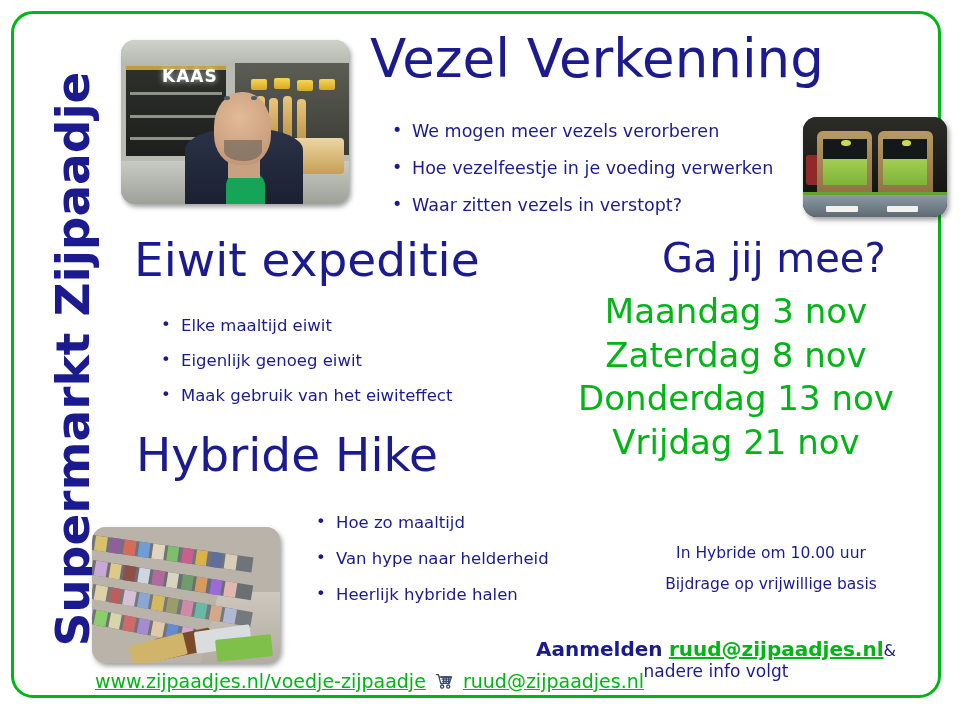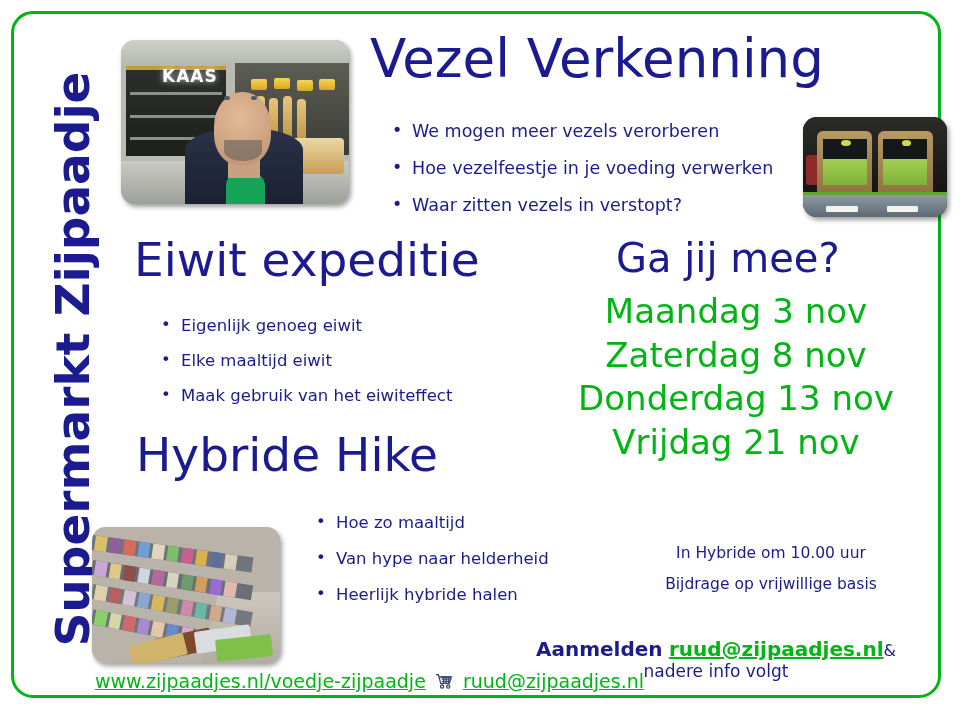--- a/index.html
+++ b/index.html
@@ -253,21 +253,21 @@
   #b-eiwit { left: 143px; top: 300px; font-size: 16.5px; }
   #b-eiwit li { margin-bottom: 16px; }
 
   
   #h-hybride { left: 136px; top: 431px; font-size: 47px; }
   #b-hybride { left: 298px; top: 497px; font-size: 16.5px; }
   #b-hybride li { margin-bottom: 17px; }
 
   
   #h-gajij {
-    left: 616px; top: 238px; font-size: 40px;
+    left: 662px; top: 238px; font-size: 40px;
   }
   #dates {
     position: absolute;
     left: 546px; top: 290px; width: 380px;
     text-align: center;
     font-family: "DejaVu Sans", sans-serif;
     color: #00b514;
     font-size: 34px;
     line-height: 1.28;
     white-space: nowrap;
@@ -447,22 +447,22 @@
 
   <div class="heading" id="h-vezel">Vezel Verkenning</div>
   <ul class="bullets" id="b-vezel">
     <li>We mogen meer vezels verorberen</li>
     <li>Hoe vezelfeestje in je voeding verwerken</li>
     <li>Waar zitten vezels in verstopt?</li>
   </ul>
 
   <div class="heading" id="h-eiwit">Eiwit expeditie</div>
   <ul class="bullets" id="b-eiwit">
+    <li>Elke maaltijd eiwit</li>
     <li>Eigenlijk genoeg eiwit</li>
-    <li>Elke maaltijd eiwit</li>
     <li>Maak gebruik van het eiwiteffect</li>
   </ul>
 
   <div class="heading" id="h-hybride">Hybride Hike</div>
   <ul class="bullets" id="b-hybride">
     <li>Hoe zo maaltijd</li>
     <li>Van hype naar helderheid</li>
     <li>Heerlijk hybride halen</li>
   </ul>
 

